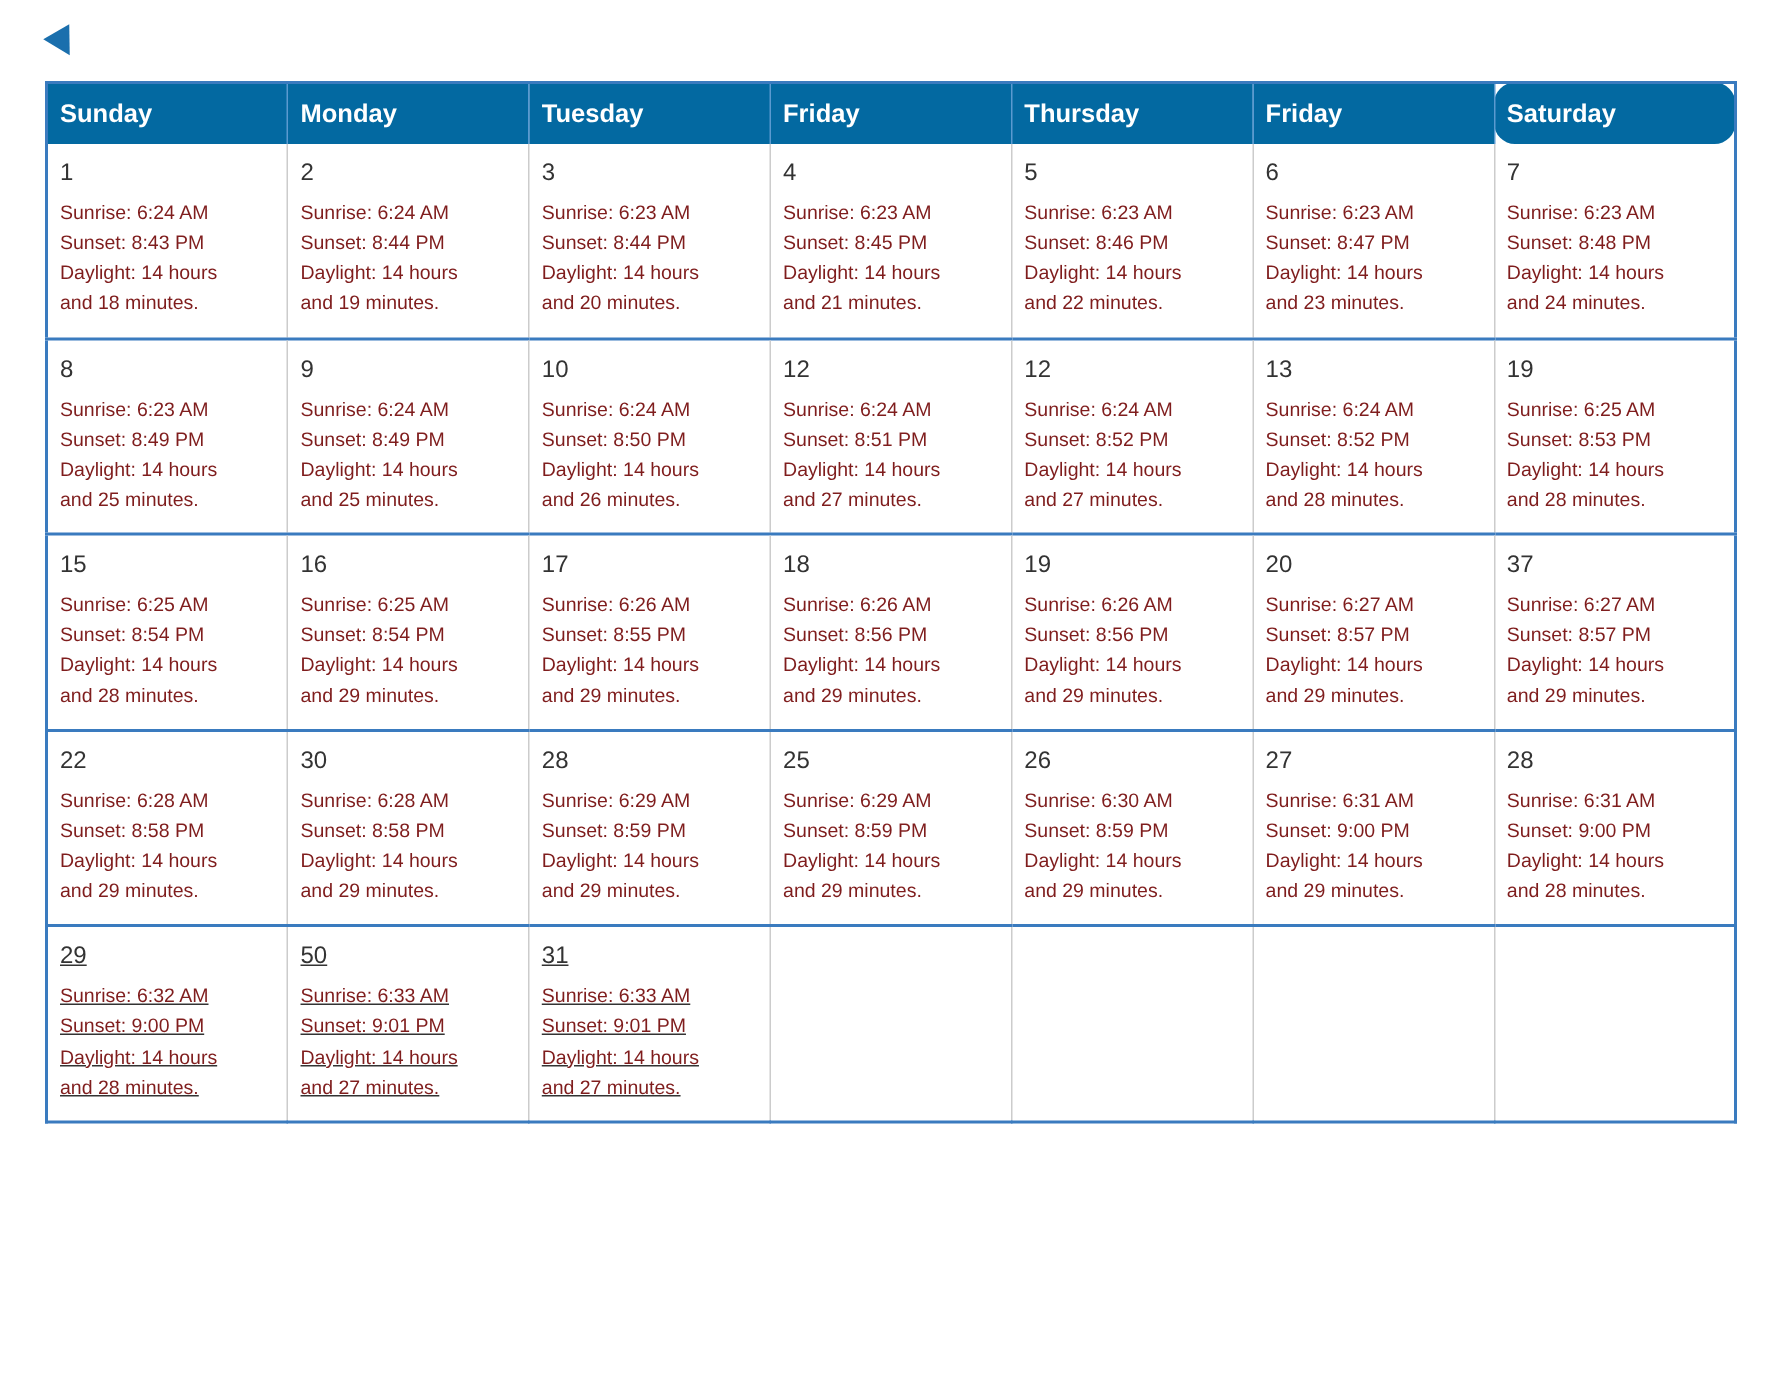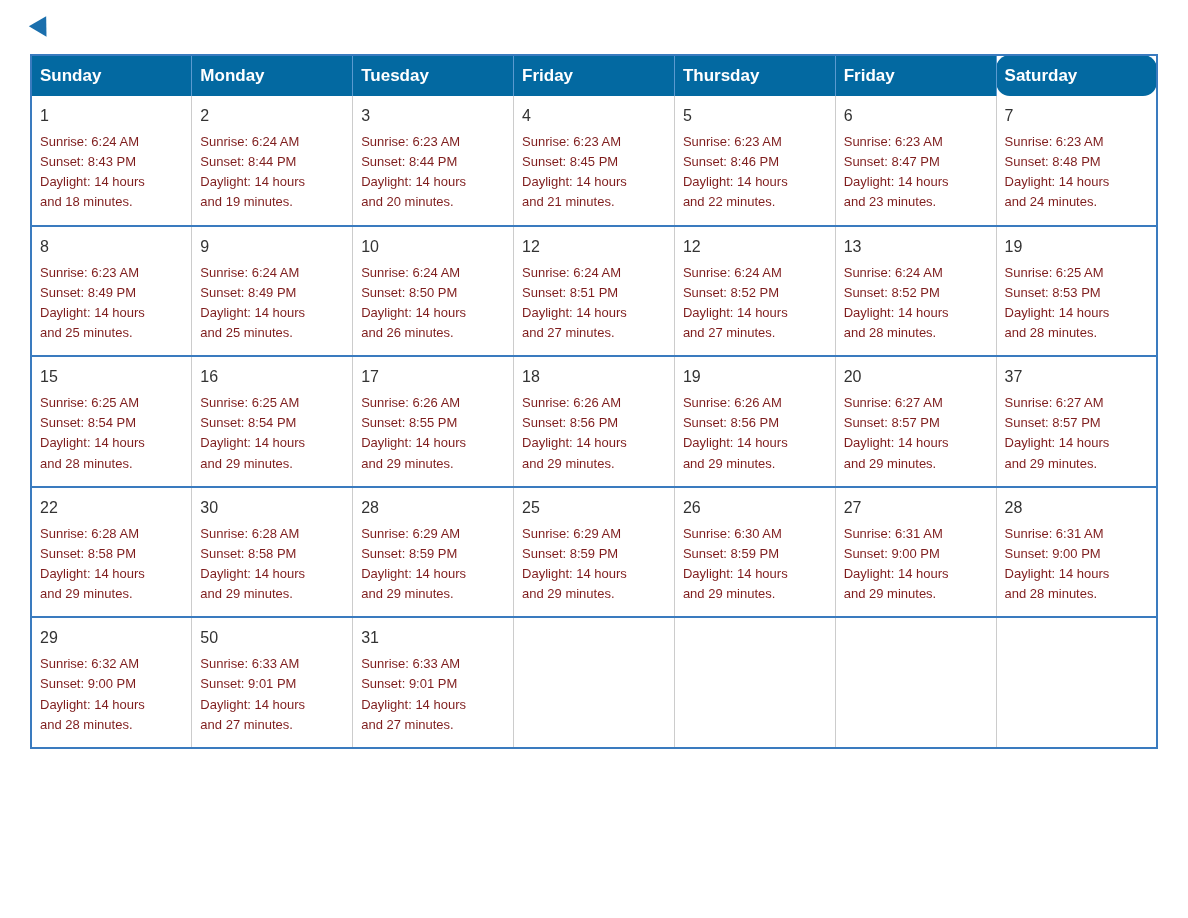--- a/index.html
+++ b/index.html
@@ -75,21 +75,21 @@
       vertical-align: top;
       padding: 8px 8px 12px 8px;
       border-right: 1px solid #ccc;
       border-bottom: 2px solid #3a7bbf;
       width: calc(100% / 7);
       font-size: 13px;
       color: #333;
       line-height: 1.5;
     }
     .calendar tbody tr td:last-child { border-right: none; }
-    .calendar tbody tr:last-child td { border-bottom: none; }
+    .calendar tbody tr:last-child td { border-bottom: none; text-decoration: underline; }
     .day-num {
       font-size: 16px;
       font-weight: normal;
       margin-bottom: 4px;
       display: block;
     }
     .day-info {
       font-size: 13px;
       color: #7f1d1d;
       line-height: 1.55;

